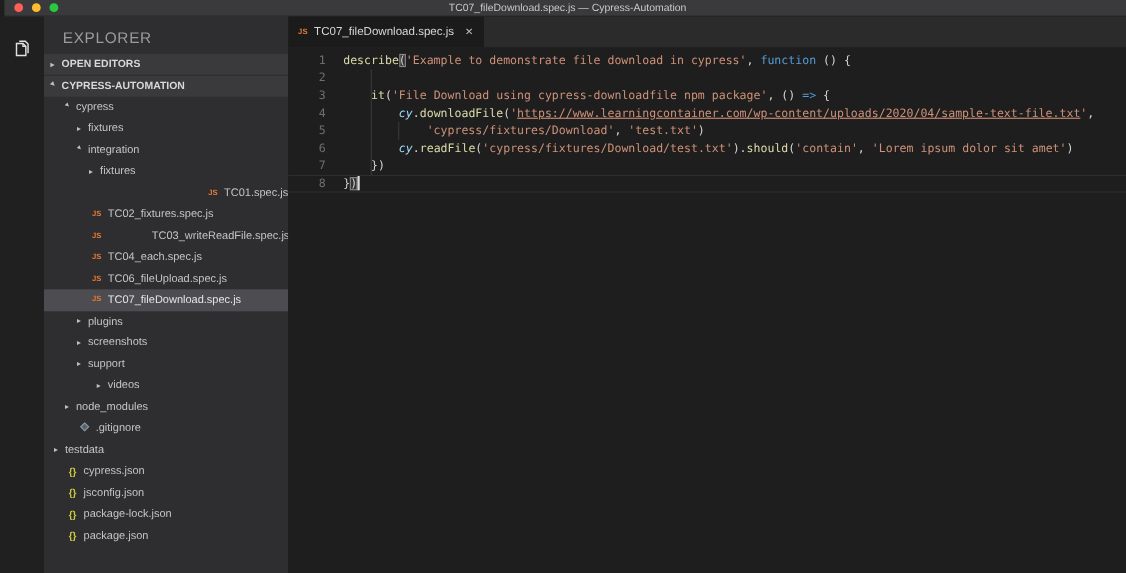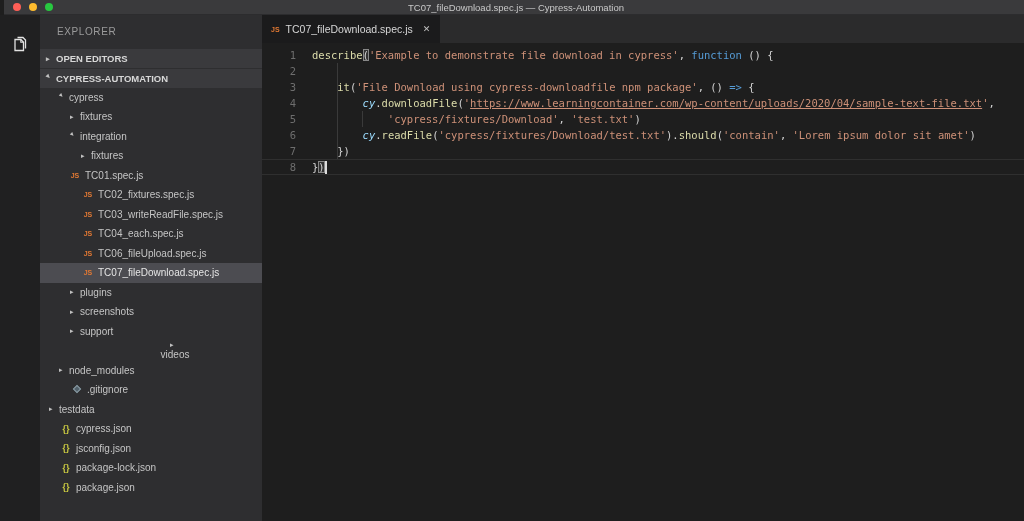--- a/index.html
+++ b/index.html
@@ -22,21 +22,21 @@
     position:absolute; left:0; right:0; text-align:center;
     font-size:9.5px; color:#c9c9c9; line-height:15px;
   }
   
   .main { position:absolute; top:15px; left:0; width:1024px; height:506px; display:flex; }
   
   .activitybar { width:40px; background:#202021; flex:none; padding-top:10px; }
   .ab-item { width:40px; height:38px; display:flex; align-items:center; justify-content:center; }
   
   .sidebar { width:222px; flex:none; background:#2e2e30; overflow:hidden; color:#c5c5c5; }
-  .sb-title { height:34px; padding:11px 0 0 17px; font-size:10px; letter-spacing:.6px; color:#9b9b9b; }
+  .sb-title { height:34px; padding:11px 0 0 17px; font-size:14px; letter-spacing:.6px; color:#9b9b9b; }
   .section {
     height:19px; display:flex; align-items:center; background:#3a3a3d;
     font-size:9.5px; font-weight:bold; color:#d8d8d8; padding-left:6px;
     margin-bottom:0; cursor:pointer;
   }
   .section + .section { margin-top:0.5px; }
   .twisty {
     display:inline-block; width:10px; font-size:7px; color:#c0c0c0; flex:none;
     transform-origin:40% 50%;
   }
@@ -140,29 +140,29 @@
             <span>fixtures</span>
           </div>
           <div class="row" style="padding-left: 30px;">
             <span class="twisty open">▸</span>
             <span>integration</span>
           </div>
           <div class="row" style="padding-left: 41px;">
             <span class="twisty">▸</span>
             <span>fixtures</span>
           </div>
-          <div class="row" style="padding-left: 28px;">
+          <div class="row" style="padding-left: 41px; justify-content: flex-end;">
             <span class="ic ic-js">JS</span>
             <span>TC01.spec.js</span>
           </div>
           <div class="row" style="padding-left: 41px;">
             <span class="ic ic-js">JS</span>
             <span>TC02_fixtures.spec.js</span>
           </div>
-          <div class="row" style="padding-left: 41px;">
+          <div class="row" style="padding-left: 41px; gap: 40px;">
             <span class="ic ic-js">JS</span>
             <span>TC03_writeReadFile.spec.js</span>
           </div>
           <div class="row" style="padding-left: 41px;">
             <span class="ic ic-js">JS</span>
             <span>TC04_each.spec.js</span>
           </div>
           <div class="row" style="padding-left: 41px;">
             <span class="ic ic-js">JS</span>
             <span>TC06_fileUpload.spec.js</span>
@@ -176,21 +176,21 @@
             <span>plugins</span>
           </div>
           <div class="row" style="padding-left: 30px;">
             <span class="twisty">▸</span>
             <span>screenshots</span>
           </div>
           <div class="row" style="padding-left: 30px;">
             <span class="twisty">▸</span>
             <span>support</span>
           </div>
-          <div class="row" style="padding-left: 48px; flex-direction: column;">
+          <div class="row" style="padding-left: 48px;">
             <span class="twisty">▸</span>
             <span>videos</span>
           </div>
           <div class="row" style="padding-left: 19px;">
             <span class="twisty">▸</span>
             <span>node_modules</span>
           </div>
           <div class="row" style="padding-left: 30px;">
             <span class="ic"><span class="ic-git"></span></span>
             <span>.gitignore</span>

